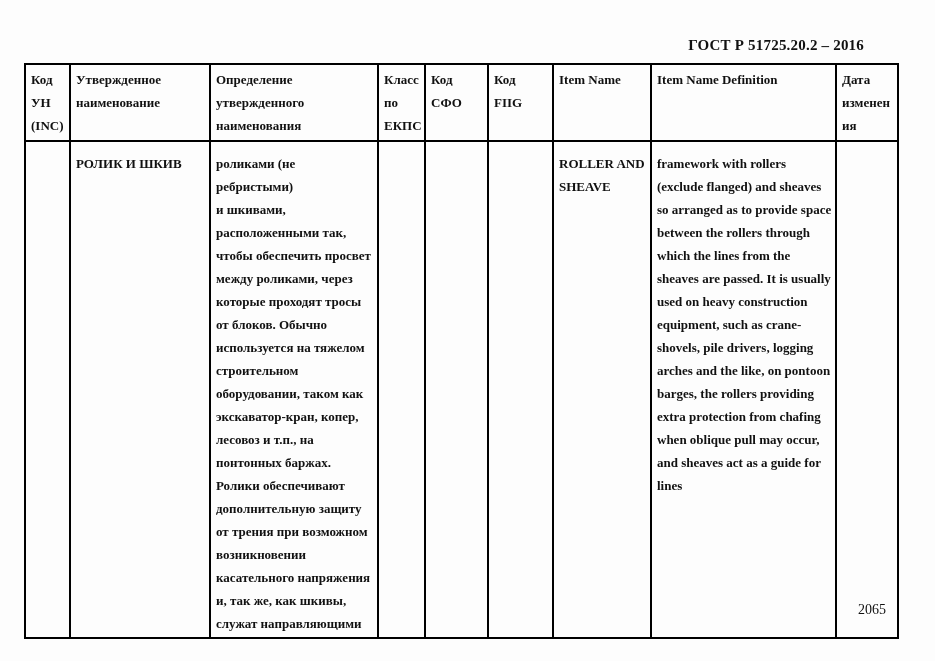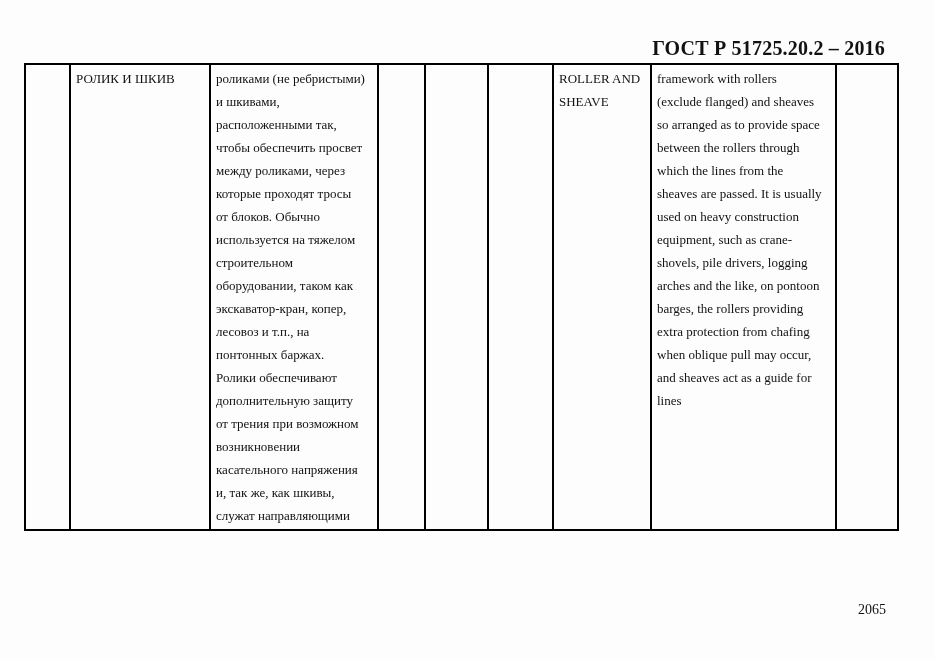--- a/index.html
+++ b/index.html
@@ -6,22 +6,22 @@
   html, body { width: 935px; height: 661px; }
   body {
     position: relative;
     background: #fdfdfd;
     font-family: "Liberation Serif", "DejaVu Serif", serif;
     color: #111;
   }
   .doc-title {
     position: absolute;
     top: 37px;
-    right: 50px;
-    font-size: 20px;
+    right: 71px;
+    font-size: 15px;
     font-weight: bold;
     letter-spacing: 0.2px;
     white-space: nowrap;
   }
   table.gost-table {
     position: absolute;
     left: 24px;
     top: 63px;
     width: 873px;
     border-collapse: collapse;
@@ -35,22 +35,22 @@
     font-size: 13px;
     line-height: 23px;
     white-space: pre-line;
     overflow: hidden;
   }
   table.gost-table th {
     font-weight: bold;
     padding: 3px 3px 3px 5px;
   }
   table.gost-table td {
-    font-weight: normal;
-    padding: 2px 3px 2px 5px;
+    font-weight: bold;
+    padding: 10px 3px 2px 5px;
   }
   tr.header-row { height: 73px; }
   tr.body-row { height: 462px; }
   .page-number {
     position: absolute;
     top: 602px;
     right: 49px;
     font-size: 14px;
     margin-left: 18px;
   }
@@ -66,20 +66,42 @@
     <col style="width:140px">
     <col style="width:168px">
     <col style="width:47px">
     <col style="width:63px">
     <col style="width:65px">
     <col style="width:98px">
     <col style="width:185px">
     <col style="width:62px">
   </colgroup>
   <tbody>
+    <tr class="header-row">
+      <th>Код
+УН
+(INC)</th>
+      <th>Утвержденное
+наименование</th>
+      <th>Определение
+утвержденного
+наименования</th>
+      <th>Класс
+по
+ЕКПС</th>
+      <th>Код
+СФО</th>
+      <th>Код
+FIIG</th>
+      <th>Item Name</th>
+      <th>Item Name Definition</th>
+      <th>Дата
+изменен
+ия</th>
+    </tr>
     <tr class="body-row">
       <td></td>
       <td>РОЛИК И ШКИВ</td>
       <td>роликами (не ребристыми)
 и шкивами,
 расположенными так,
 чтобы обеспечить просвет
 между роликами, через
 которые проходят тросы
 от блоков. Обычно

